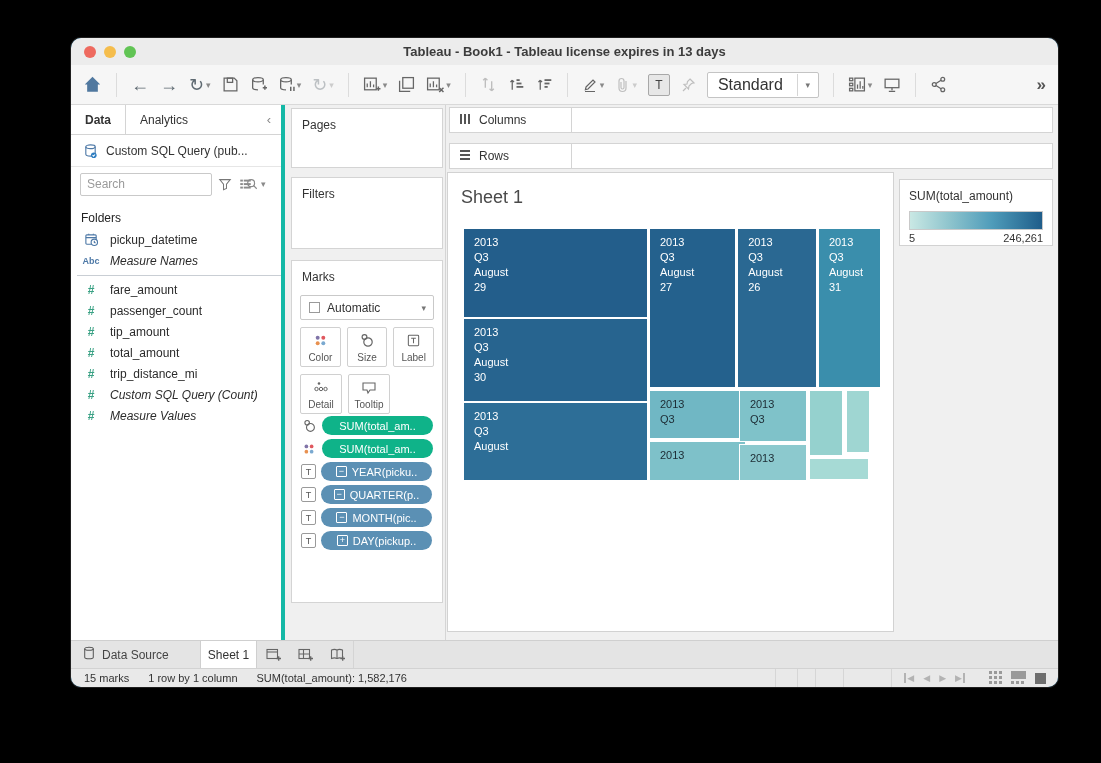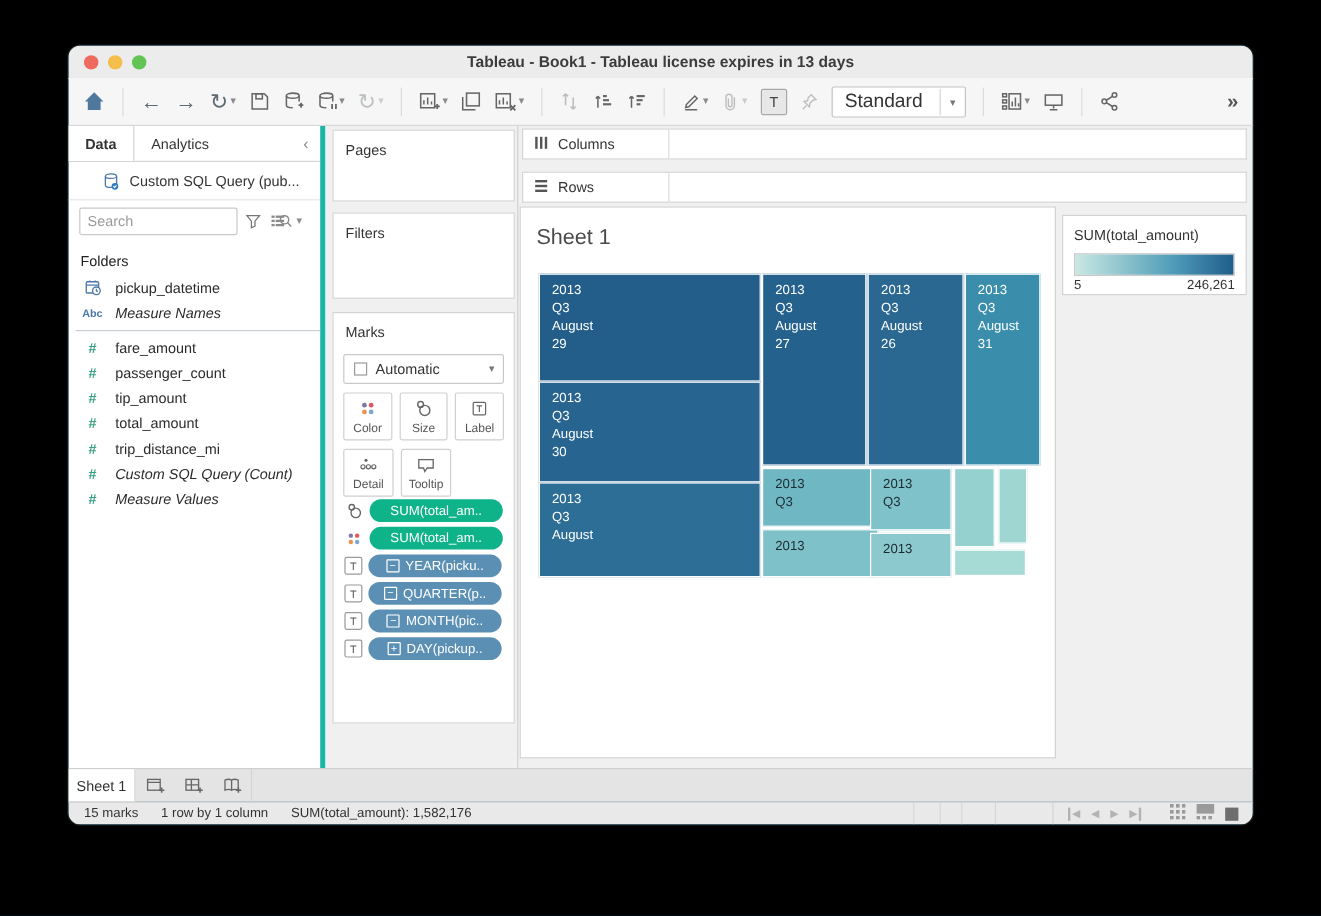--- a/index.html
+++ b/index.html
@@ -1,19 +1,19 @@
 <!DOCTYPE html>
 <html><head>
 <meta charset="utf-8">
 <style>
   html,body{background:#000;margin:0;padding:0;}
   body{width:1101px;height:763px;position:relative;overflow:hidden;
        font-family:"Liberation Sans","DejaVu Sans",sans-serif;-webkit-font-smoothing:antialiased;}
-  #window{position:absolute;left:57px;top:38px;width:987px;height:649px;border-radius:10px;
-          overflow:hidden;background:#0c4a6e;box-shadow:0 0 0 1px rgba(255,255,255,.12),0 18px 50px rgba(0,0,0,.6);}
+  #window{position:absolute;left:71px;top:38px;width:987px;height:649px;border-radius:10px;
+          overflow:hidden;background:#0369a1;box-shadow:0 0 0 1px rgba(255,255,255,.12),0 18px 50px rgba(0,0,0,.6);}
 
   
   #titlebar{position:absolute;left:0;top:0;right:0;height:27px;background:#ececec;border-bottom:1px solid #cfcfcf;}
   .tl{position:absolute;top:8px;width:12px;height:12px;border-radius:50%;}
   .tl.red{left:13px;background:#ee6a5f;}
   .tl.yellow{left:33px;background:#f5bd4c;}
   .tl.green{left:53px;background:#61c454;}
   #win-title{position:absolute;left:0;right:0;top:6px;text-align:center;font-size:13px;font-weight:bold;color:#3c3c3c;}
 
   
@@ -35,21 +35,21 @@
   
   #sidebar{position:absolute;left:0;top:67px;width:210px;height:535px;background:#fff;}
   #cards-col{position:absolute;left:210px;top:67px;width:164px;height:535px;background:#f0f0f0;border-left:4px solid #14b8a6;box-sizing:border-box;}
   #main{position:absolute;left:374px;top:67px;width:613px;height:535px;background:#f0f0f0;border-left:1px solid #d5d5d5;box-sizing:border-box;}
 
   
   #data-tabs{position:relative;height:29px;border-bottom:1px solid #d4d4d4;display:flex;font-size:12px;}
   .dtab{display:flex;align-items:center;padding:0 14px;height:100%;box-sizing:border-box;color:#333;}
   .dtab.active{font-weight:bold;border-right:1px solid #d4d4d4;background:#fff;}
   #collapse-pane{margin-left:auto;padding:0 10px;display:flex;align-items:center;color:#888;font-size:13px;}
-  #connection-row{height:31px;display:flex;align-items:center;padding-left:28px;gap:8px;border-bottom:1px solid #e6e6e6;}
+  #connection-row{height:31px;display:flex;align-items:center;padding-left:12px;gap:8px;border-bottom:1px solid #e6e6e6;}
   #connection-row .conn-label{font-size:12px;color:#333;}
   #search-row{height:34px;display:flex;align-items:center;padding-left:9px;gap:6px;}
   #search-box{width:130px;height:21px;border:1px solid #c9c9c9;background:#fff;border-radius:2px;display:flex;align-items:center;}
   #search-box input{border:none;outline:none;flex:1;font-size:12px;padding:0 4px 0 6px;color:#333;background:transparent;
                     font-family:"Liberation Sans","DejaVu Sans",sans-serif;}
   #search-box input::placeholder{color:#9a9a9a;}
   .side-ico{color:#777;display:inline-flex;}
   #folders-label{font-size:12px;font-weight:normal;color:#222;padding:10px 0 4px 10px;}
   .field-row{height:21px;display:flex;align-items:center;padding-left:10px;gap:9px;font-size:12px;color:#2b2b2b;}
   .field-row .fi{width:20px;display:flex;justify-content:center;flex:none;}
@@ -580,20 +580,29 @@
       <div id="legend-title">SUM(total_amount)</div>
       <div id="legend-gradient"></div>
       <div id="legend-scale">
         <span>5</span>
         <span>246,261</span>
       </div>
     </div>
   </div>
 
   <div id="tabbar">
+    <div id="tab-datasource">
+      <span>
+        <svg width="12" height="14" viewBox="0 0 14 16" fill="none" stroke="#555" stroke-width="1.2">
+            <ellipse cx="7" cy="3" rx="5" ry="1.8"></ellipse>
+            <path d="M2 3v10c0 1 2.2 1.8 5 1.8s5-.8 5-1.8V3"></path>
+          </svg>
+      </span>
+      <span>Data Source</span>
+    </div>
     <div id="tab-sheet1">
       <span>Sheet 1</span>
     </div>
     <div class="newtab-btn">
       <svg width="17" height="16" viewBox="0 0 17 16" fill="none" stroke="#666" stroke-width="1.1">
           <rect x="2" y="2.5" width="10.5" height="9"></rect>
           <path d="M2 5h10.5"></path>
           <path d="M11.5 11.5h4.5M13.7 9.3v4.4" stroke-width="1.3"></path>
         </svg>
     </div>

